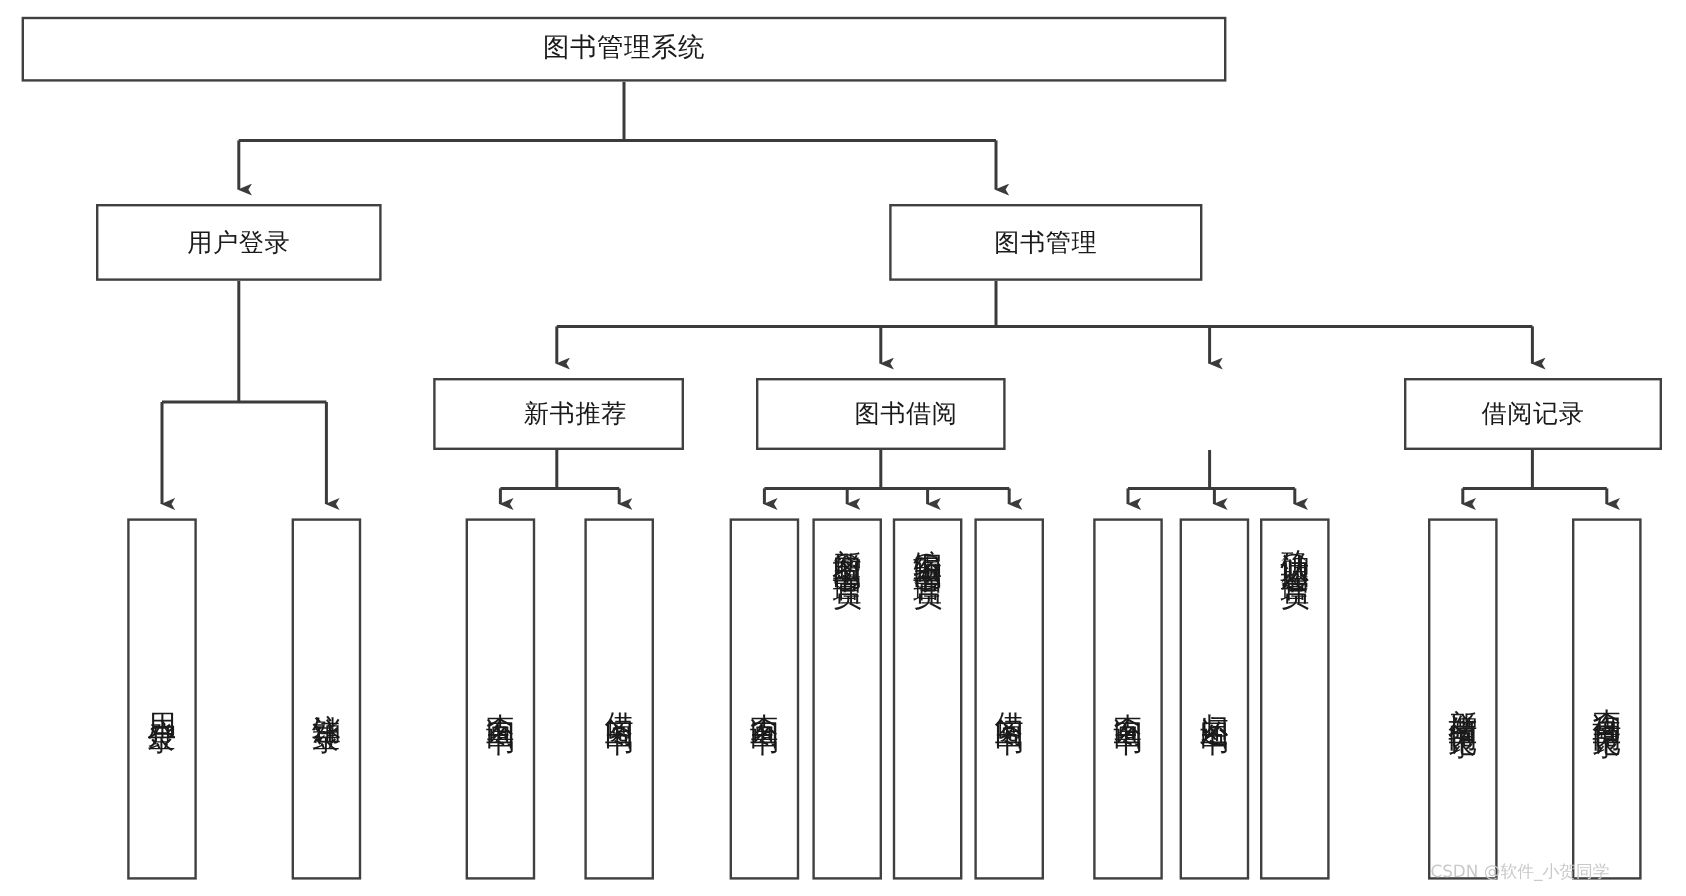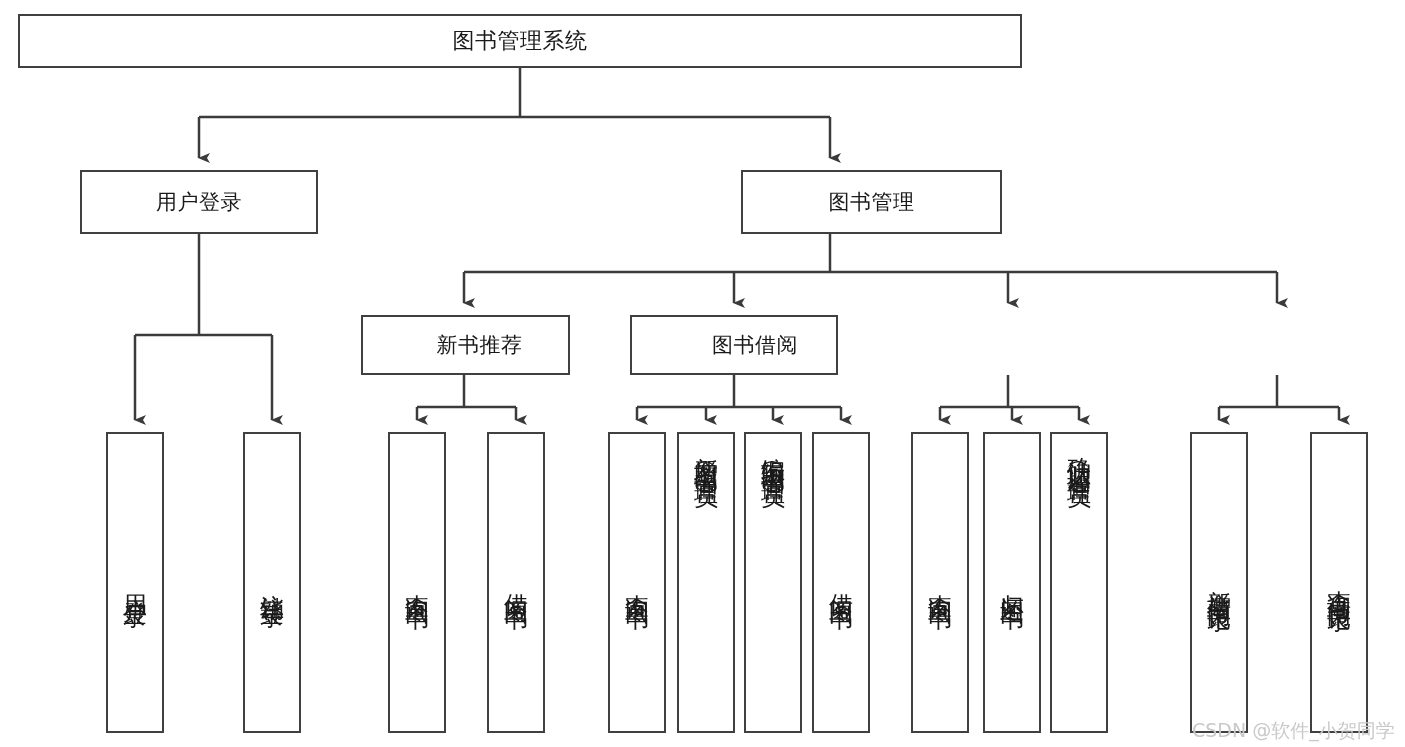--- a/index.html
+++ b/index.html
@@ -61,21 +61,21 @@
     letter-spacing: 4px;
     white-space: nowrap;
   }
   .node.vert.mid {
     align-items: center;
     padding-top: 0;
   }
   .watermark {
     position: absolute;
     color: #c9c9c9;
-    font-size: 19px;
+    font-size: 14px;
     white-space: nowrap;
     font-family: "DejaVu Sans", "Liberation Sans", sans-serif;
   }
 </style>
 </head>
 <body>
 
 <div id="canvas">
 
   <svg class="wires" viewBox="0 0 1405 747" xmlns="http://www.w3.org/2000/svg">
@@ -141,20 +141,23 @@
   <div class="node horiz" style="left:711px; top:170px; width:261px; height:64px;margin-left:30px;">
     <span class="label">图书管理</span>
   </div>
 
   <div class="node horiz" style="left:361px; top:315px; width:209px; height:60px;padding-left:28px;">
     <span class="label">新书推荐</span>
   </div>
   <div class="node horiz" style="left:630px; top:315px; width:208px; height:60px;padding-left:42px;">
     <span class="label">图书借阅</span>
   </div>
+  <div class="node horiz" style="left:1170px; top:315px; width:215px; height:60px;">
+    <span class="label">借阅记录</span>
+  </div>
 
   <div class="node vert mid" style="left:106px; top:432px; width:58px; height:301px;">
     <span class="label">用户登录</span>
   </div>
   <div class="node vert mid" style="left:243px; top:432px; width:58px; height:301px;">
     <span class="label">注销登录</span>
   </div>
   <div class="node vert mid" style="left:388px; top:432px; width:58px; height:301px;">
     <span class="label">查询图书</span>
   </div>

